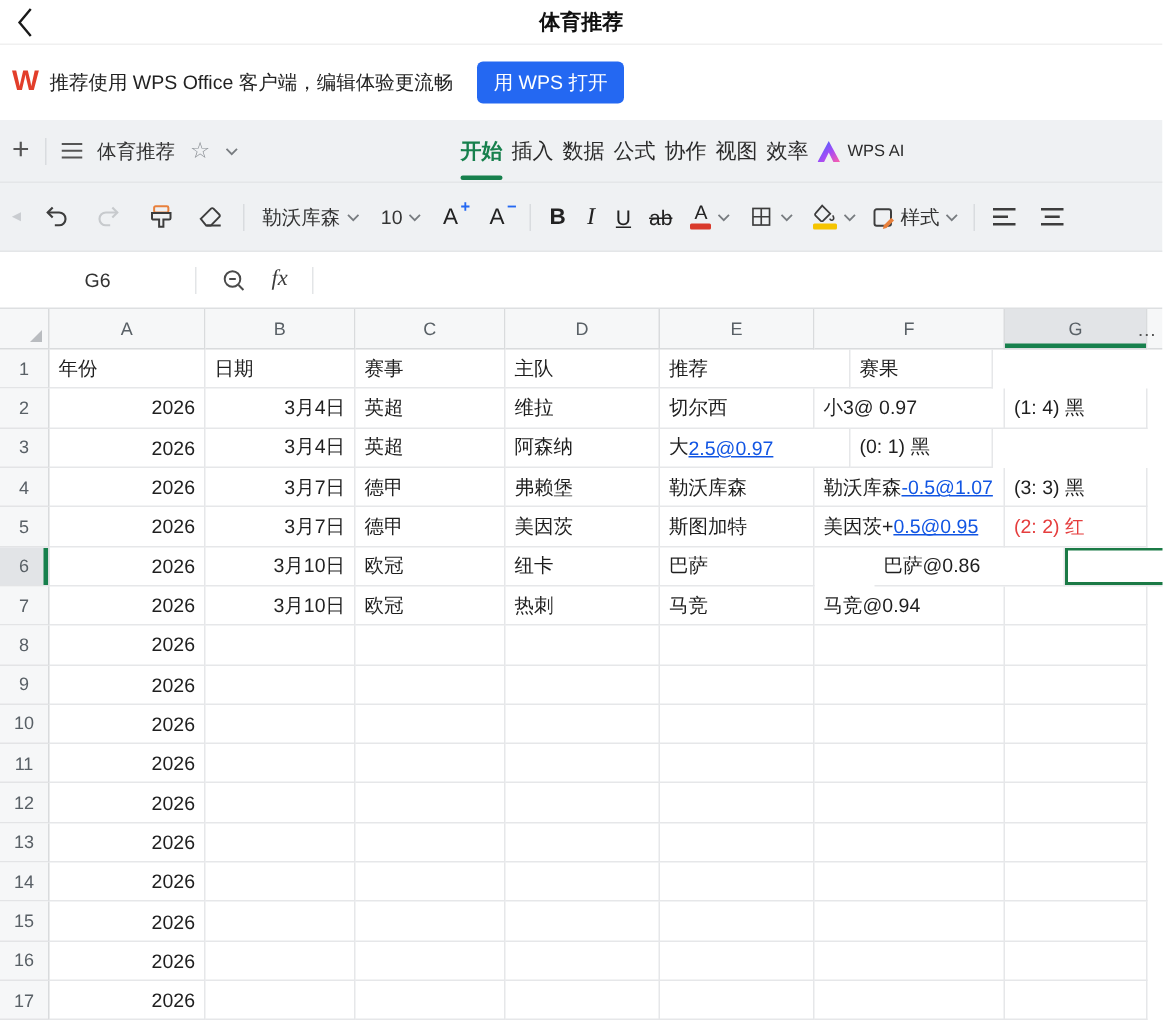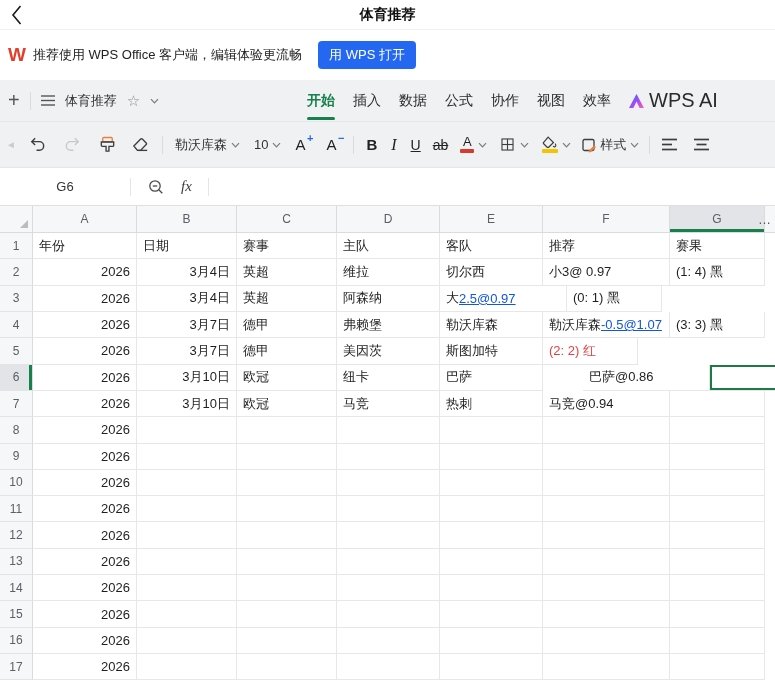--- a/index.html
+++ b/index.html
@@ -19,26 +19,26 @@
   .open-btn { background:#2468f2; color:#fff; font-size:13px; padding:5px 11px; border-radius:4px; cursor:pointer; }
 
   
   .docbar { height:42px; background:#eff1f3; display:flex; align-items:center; position:relative;
     padding-left:8px; border-bottom:1px solid #e4e6e8; }
   .docbar .left { display:flex; align-items:center; gap:10px; }
   .plus-ic { font-size:20px; font-weight:300; color:#555; line-height:1; margin-top:-2px; }
   .vdiv { width:1px; height:18px; background:#d9dcdf; }
   .sheetname { font-size:13px; color:#333; }
   .star { font-size:15px; color:#8a8f94; line-height:1; }
-  .tabs { position:absolute; left:307px; top:0; height:100%; display:flex; align-items:center; gap:18px; }
+  .tabs { position:absolute; left:307px; top:0; height:100%; display:flex; align-items:center; gap:6px; }
   .tab { font-size:14px; color:#2b2b2b; position:relative; cursor:pointer; white-space:nowrap; }
   .tab.active { color:#17804d; font-weight:700; }
   .tab.active::after { content:""; position:absolute; left:0; right:0; bottom:-10px; height:3px;
     background:#17804d; border-radius:2px; }
-  .ai-tab { display:flex; align-items:center; gap:5px; font-size:20px; color:#2b2b2b; cursor:pointer; }
+  .ai-tab { display:flex; align-items:center; gap:5px; font-size:11px; color:#2b2b2b; cursor:pointer; }
 
   
   .toolbar { height:46px; background:#eff1f3; display:flex; align-items:center; padding:0 4px 0 6px;
     border-bottom:1px solid #e4e6e8; overflow:hidden; white-space:nowrap; }
   .tb { display:inline-flex; align-items:center; justify-content:center; cursor:pointer; flex:none; } .mr10{margin-right:10px;} .mr12{margin-right:12px;} .mr14{margin-right:14px;} .mr16{margin-right:16px;}
   .collapse-ic { color:#c9ccd0; font-size:10px; }
   .tb-label { font-size:13px; color:#333; }
   .bold-ic { font-size:15px; font-weight:700; color:#222; }
   .italic-ic { font-family:"Liberation Serif",serif; font-style:italic; font-size:16px; color:#222; }
   .under-ic { font-size:14px; color:#222; text-decoration:underline; }
@@ -283,21 +283,20 @@
       <div class="hdr-cell" style="width: 10px; border-right: none;"></div>
       <span class="more-cols">…</span>
     </div>
   <div id="grid-body">
       <div class="g-row">
         <div class="rowhdr">1</div>
         <div class="cell" style="width: 104px;">年份</div>
         <div class="cell" style="width: 100px;">日期</div>
         <div class="cell" style="width: 100px;">赛事</div>
         <div class="cell" style="width: 103px;">主队</div>
-        <div class="cell" style="width: 103px;">客队</div>
         <div class="cell" style="width: 127px;">推荐</div>
         <div class="cell" style="width: 95px;">赛果</div>
       </div>
       <div class="g-row">
         <div class="rowhdr">2</div>
         <div class="cell r" style="width: 104px;">2026</div>
         <div class="cell r" style="width: 100px;">3月4日</div>
         <div class="cell" style="width: 100px;">英超</div>
         <div class="cell" style="width: 103px;">维拉</div>
         <div class="cell" style="width: 103px;">切尔西</div>
@@ -329,41 +328,45 @@
         </div>
         <div class="cell" style="width: 95px;">(3: 3) 黑</div>
       </div>
       <div class="g-row">
         <div class="rowhdr">5</div>
         <div class="cell r" style="width: 104px;">2026</div>
         <div class="cell r" style="width: 100px;">3月7日</div>
         <div class="cell" style="width: 100px;">德甲</div>
         <div class="cell" style="width: 103px;">美因茨</div>
         <div class="cell" style="width: 103px;">斯图加特</div>
+        <div class="cell" style="width: 127px;">
+          <span>美因茨+</span>
+          <span class="link">0.5@0.95</span>
+        </div>
         <div class="cell red" style="width: 95px;">(2: 2) 红</div>
       </div>
       <div class="g-row">
         <div class="rowhdr sel">6</div>
         <div class="cell r" style="width: 104px;">2026</div>
         <div class="cell r" style="width: 100px;">3月10日</div>
         <div class="cell" style="width: 100px;">欧冠</div>
         <div class="cell" style="width: 103px;">纽卡</div>
         <div class="cell" style="width: 103px;">巴萨</div>
         <div class="cell" style="width: 127px; margin-left: 40px;">巴萨@0.86</div>
         <div class="cell sel-cell" style="width: 95px;">
           <span class="fill-handle"></span>
         </div>
       </div>
       <div class="g-row">
         <div class="rowhdr">7</div>
         <div class="cell r" style="width: 104px;">2026</div>
         <div class="cell r" style="width: 100px;">3月10日</div>
         <div class="cell" style="width: 100px;">欧冠</div>
+        <div class="cell" style="width: 103px;">热刺</div>
         <div class="cell" style="width: 103px;">马竞</div>
-        <div class="cell" style="width: 103px;">热刺</div>
         <div class="cell" style="width: 127px;">马竞@0.94</div>
         <div class="cell" style="width: 95px;"></div>
       </div>
       <div class="g-row">
         <div class="rowhdr">8</div>
         <div class="cell r" style="width: 104px;">2026</div>
         <div class="cell" style="width: 100px;"></div>
         <div class="cell" style="width: 100px;"></div>
         <div class="cell" style="width: 103px;"></div>
         <div class="cell" style="width: 103px;"></div>

